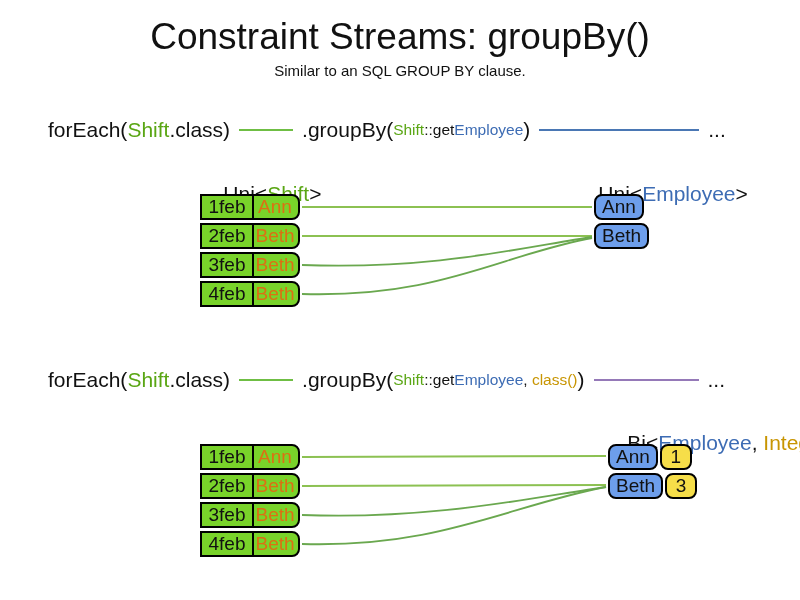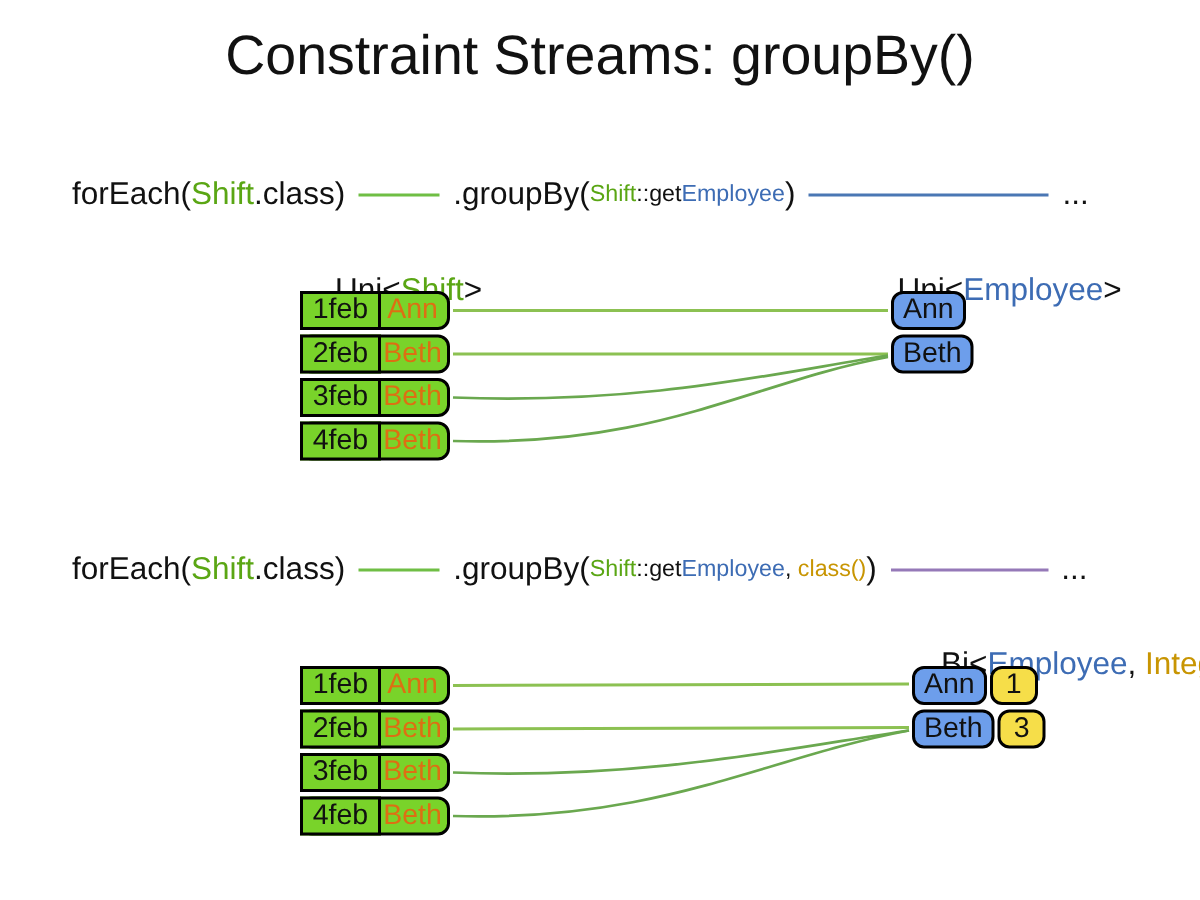--- a/index.html
+++ b/index.html
@@ -64,20 +64,21 @@
   <path class="fl" d="M302,294 C440,298 500,255 592,238"></path>
 
   <path class="fl light" d="M302,457 L606,456"></path>
   <path class="fl light" d="M302,486 L606,485"></path>
   <path class="fl" d="M302,515 C430,520 530,498 606,487"></path>
   <path class="fl" d="M302,544 C440,548 510,505 606,487"></path>
 </svg>
 
 <div class="layer">
   <h1 class="abs title" style="font-weight:normal;">Constraint Streams: groupBy()</h1>
+  <div class="abs subtitle">Similar to an SQL GROUP BY clause.</div>
 
   <div class="abs codeline" style="left:48px;top:118px;">
     <span class="seg">forEach(</span><span class="seg kw-green">Shift</span><span class="seg">.class)</span>
     <span class="connector green"></span>
     <span class="seg">.groupBy(</span><span class="seg param green">Shift</span><span class="seg param">::get</span><span class="seg param blue">Employee</span><span class="seg">)</span>
     <span class="connector blue"></span>
     <span class="seg">...</span>
   </div>
 
   <div class="abs type-label center100" style="left:200px;top:158px;">

